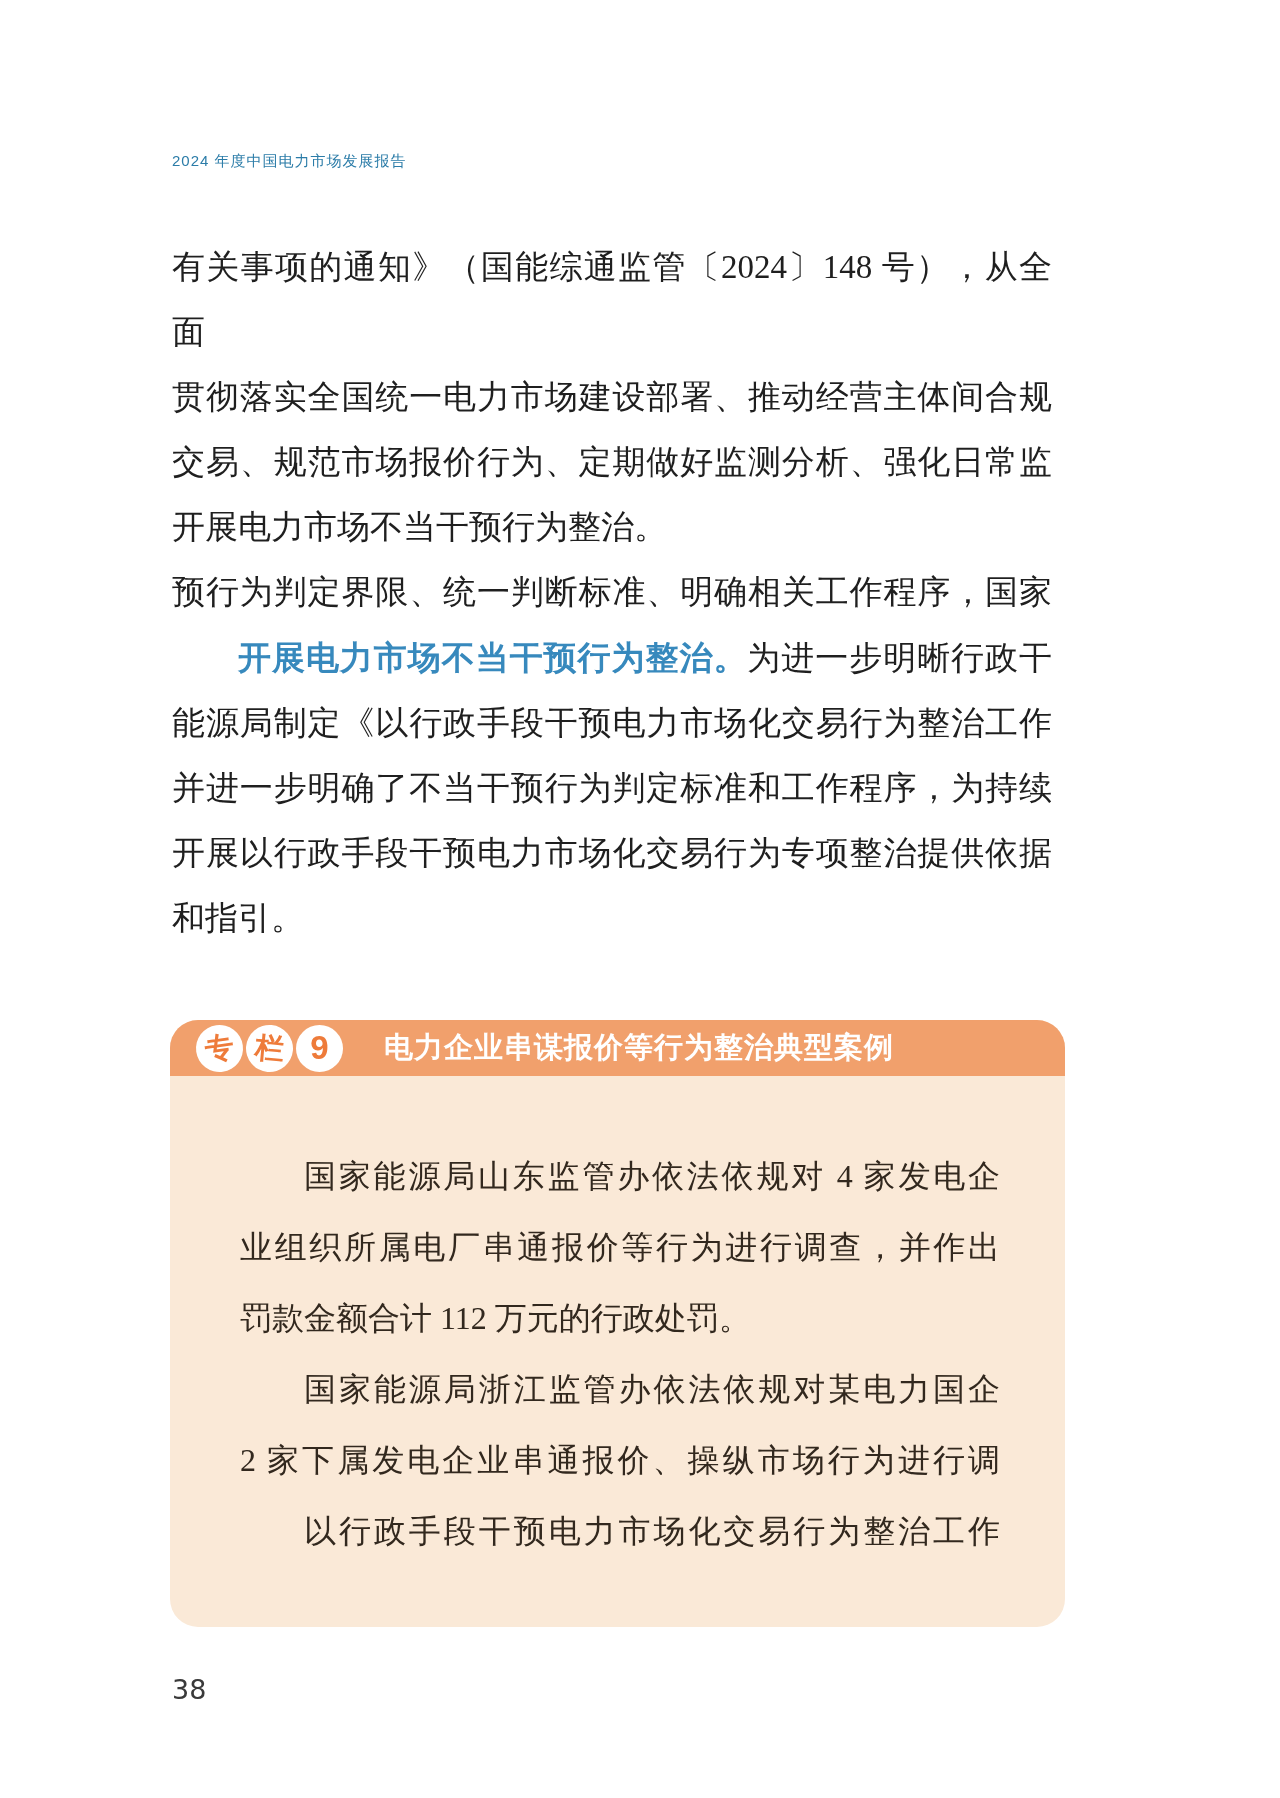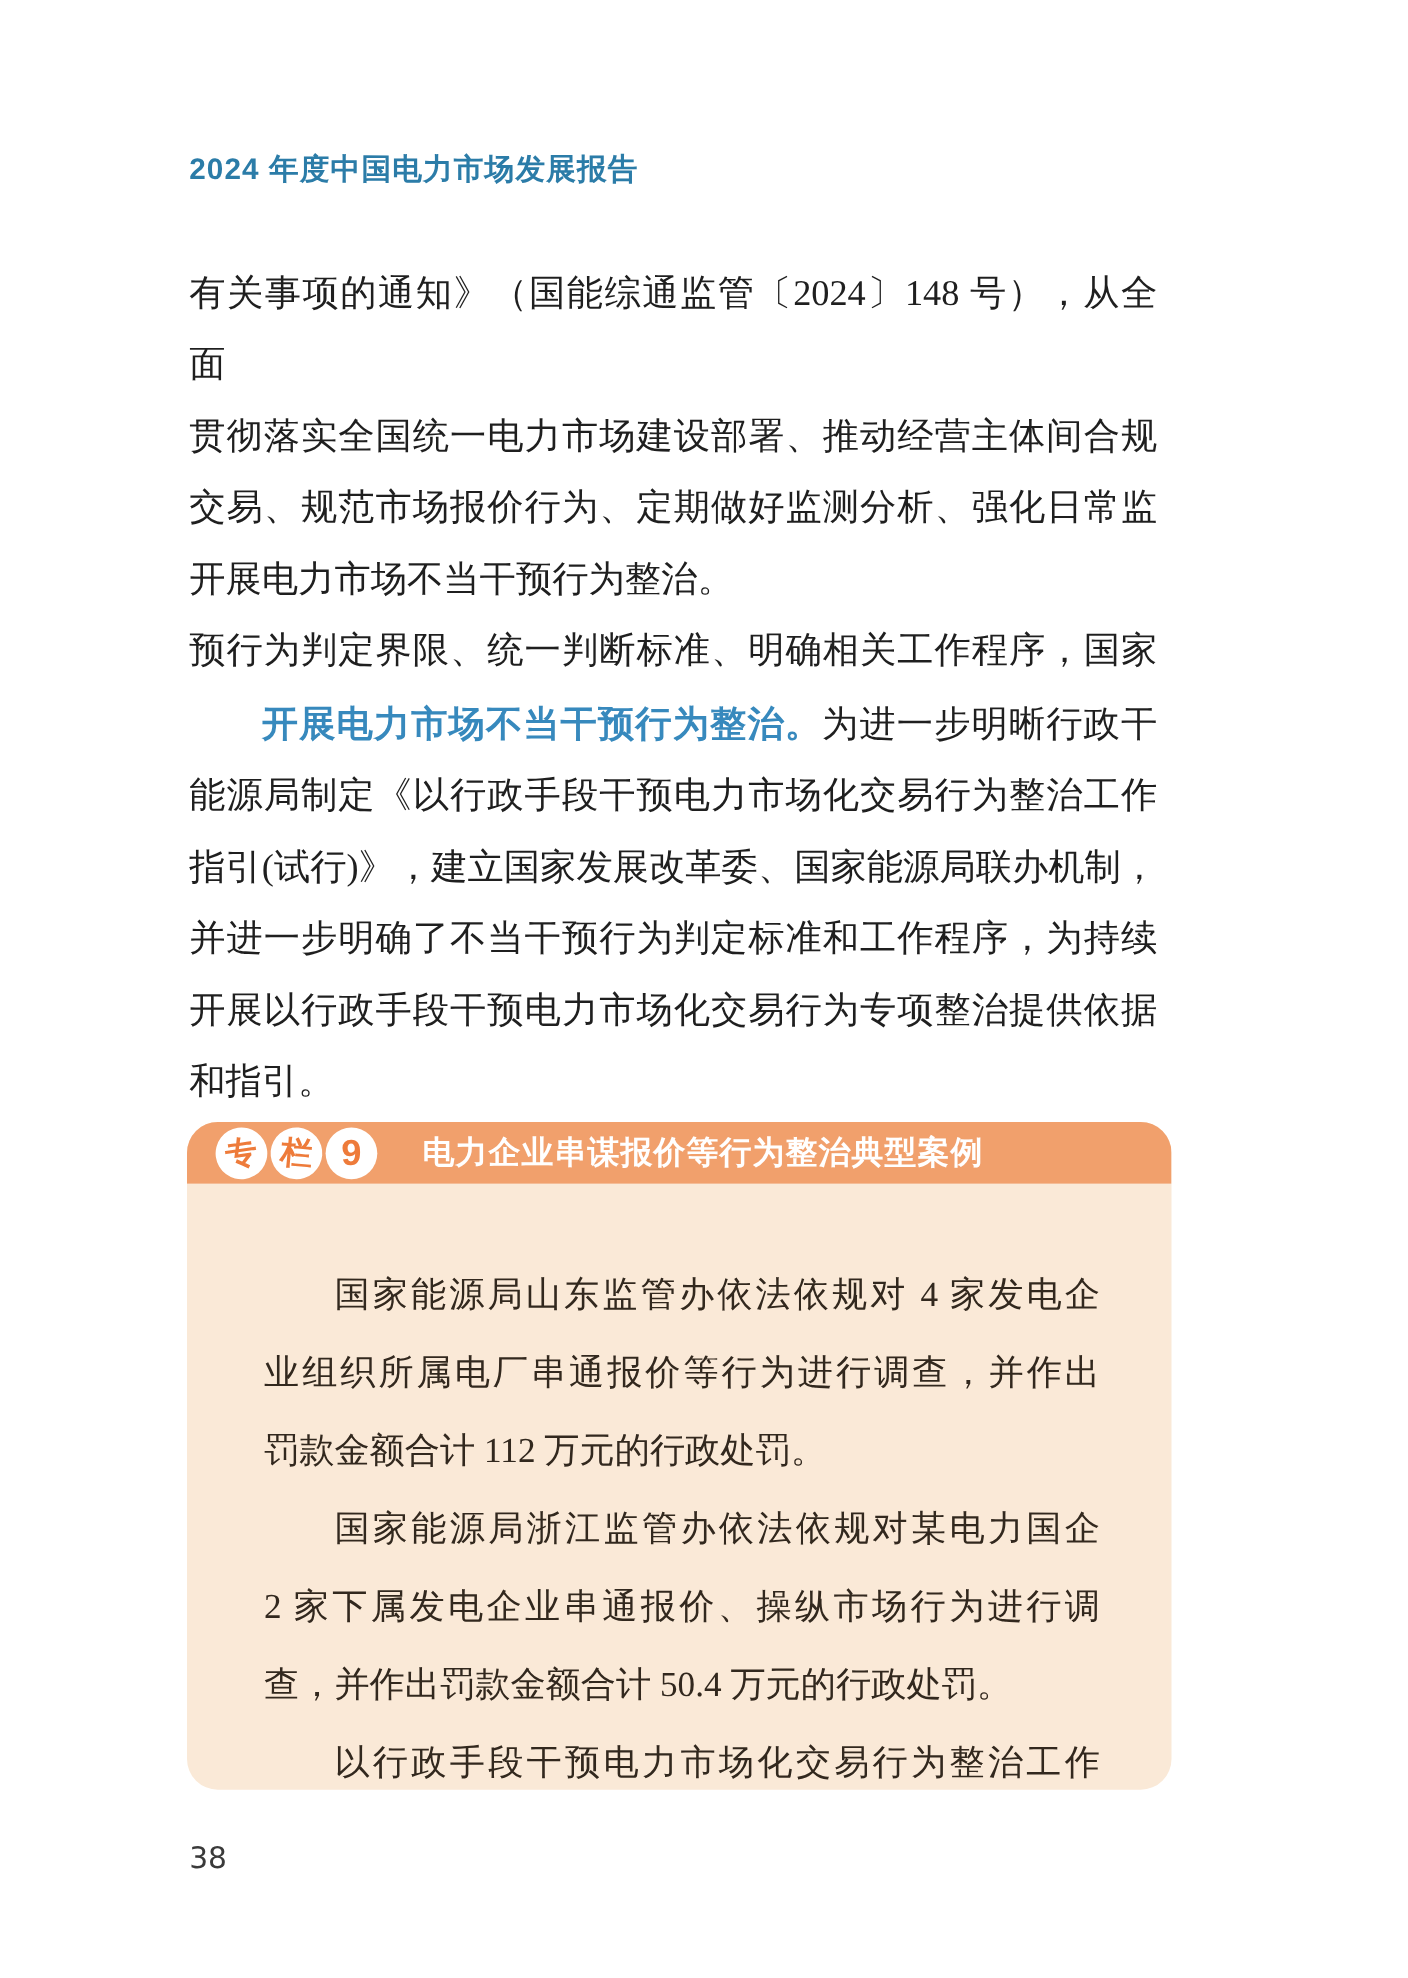--- a/index.html
+++ b/index.html
@@ -14,24 +14,24 @@
     height: 1798px;
     background: #ffffff;
     overflow: hidden;
     font-family: "Liberation Serif", "DejaVu Serif", serif;
   }
 
   
   .running-head {
     position: absolute;
     left: 172px;
-    top: 136px;
+    top: 152px;
     font-family: "Liberation Sans", "DejaVu Sans", sans-serif;
-    font-weight: bold;
-    font-size: 27px;
+    font-weight: normal;
+    font-size: 15px;
     letter-spacing: 1px;
     color: #2B7CA8;
   }
 
   
   .main-text {
     position: absolute;
     left: 172px;
     top: 235px;
     width: 880px;
@@ -127,21 +127,20 @@
 
   <div class="main-text">
     <div class="line fill">有关事项的通知》（国能综通监管〔2024〕148 号），从全面</div>
     <div class="line fill">贯彻落实全国统一电力市场建设部署、推动经营主体间合规</div>
     <div class="line fill">交易、规范市场报价行为、定期做好监测分析、强化日常监</div>
     <div class="line end">开展电力市场不当干预行为整治。</div>
 
     <div class="line fill">预行为判定界限、统一判断标准、明确相关工作程序，国家</div>
     <div class="line fill indent"><span class="em-blue">开展电力市场不当干预行为整治。</span><span>为进一步明晰行政干</span></div>
     <div class="line fill">能源局制定《以行政手段干预电力市场化交易行为整治工作</div>
-    <div class="line fill">指引(试行)》，建立国家发展改革委、国家能源局联办机制，</div>
     <div class="line fill">并进一步明确了不当干预行为判定标准和工作程序，为持续</div>
     <div class="line fill">开展以行政手段干预电力市场化交易行为专项整治提供依据</div>
     <div class="line end">和指引。</div>
   </div>
 
   <div class="case-box">
     <div class="box-band">
       <div class="badge">
         <div class="badge-c">专</div>
         <div class="badge-c c2">栏</div>
@@ -149,20 +148,19 @@
       </div>
       <div class="box-title">电力企业串谋报价等行为整治典型案例</div>
     </div>
 
     <div class="box-body">
       <div class="line fill indent">国家能源局山东监管办依法依规对 4 家发电企</div>
       <div class="line fill">业组织所属电厂串通报价等行为进行调查，并作出</div>
       <div class="line end">罚款金额合计 112 万元的行政处罚。</div>
       <div class="line fill indent">国家能源局浙江监管办依法依规对某电力国企</div>
       <div class="line fill">2 家下属发电企业串通报价、操纵市场行为进行调</div>
-      <div class="line end">查，并作出罚款金额合计 50.4 万元的行政处罚。</div>
       <div class="line fill indent">以行政手段干预电力市场化交易行为整治工作</div>
     </div>
   </div>
 
   <div class="page-number">38</div>
 
 </div>
 
 </body></html>

